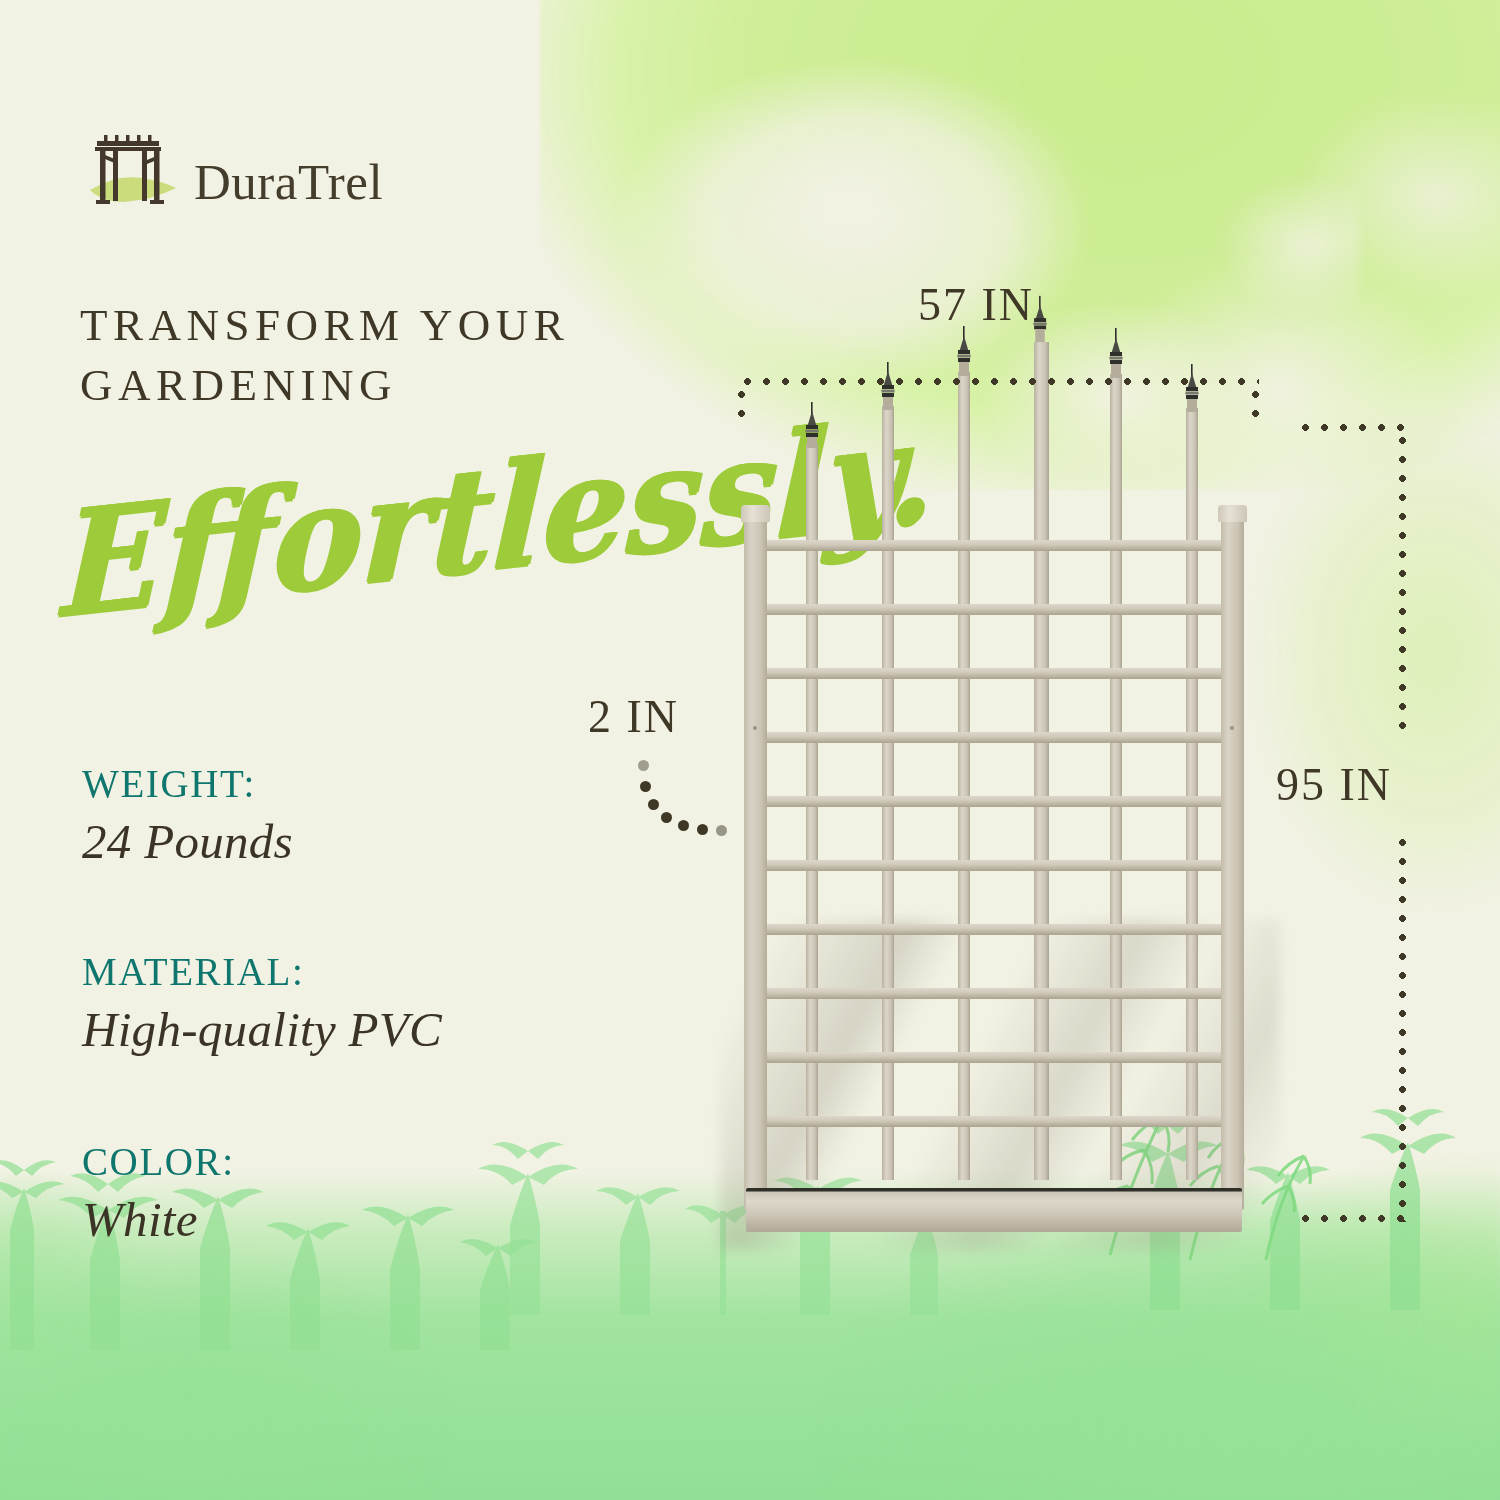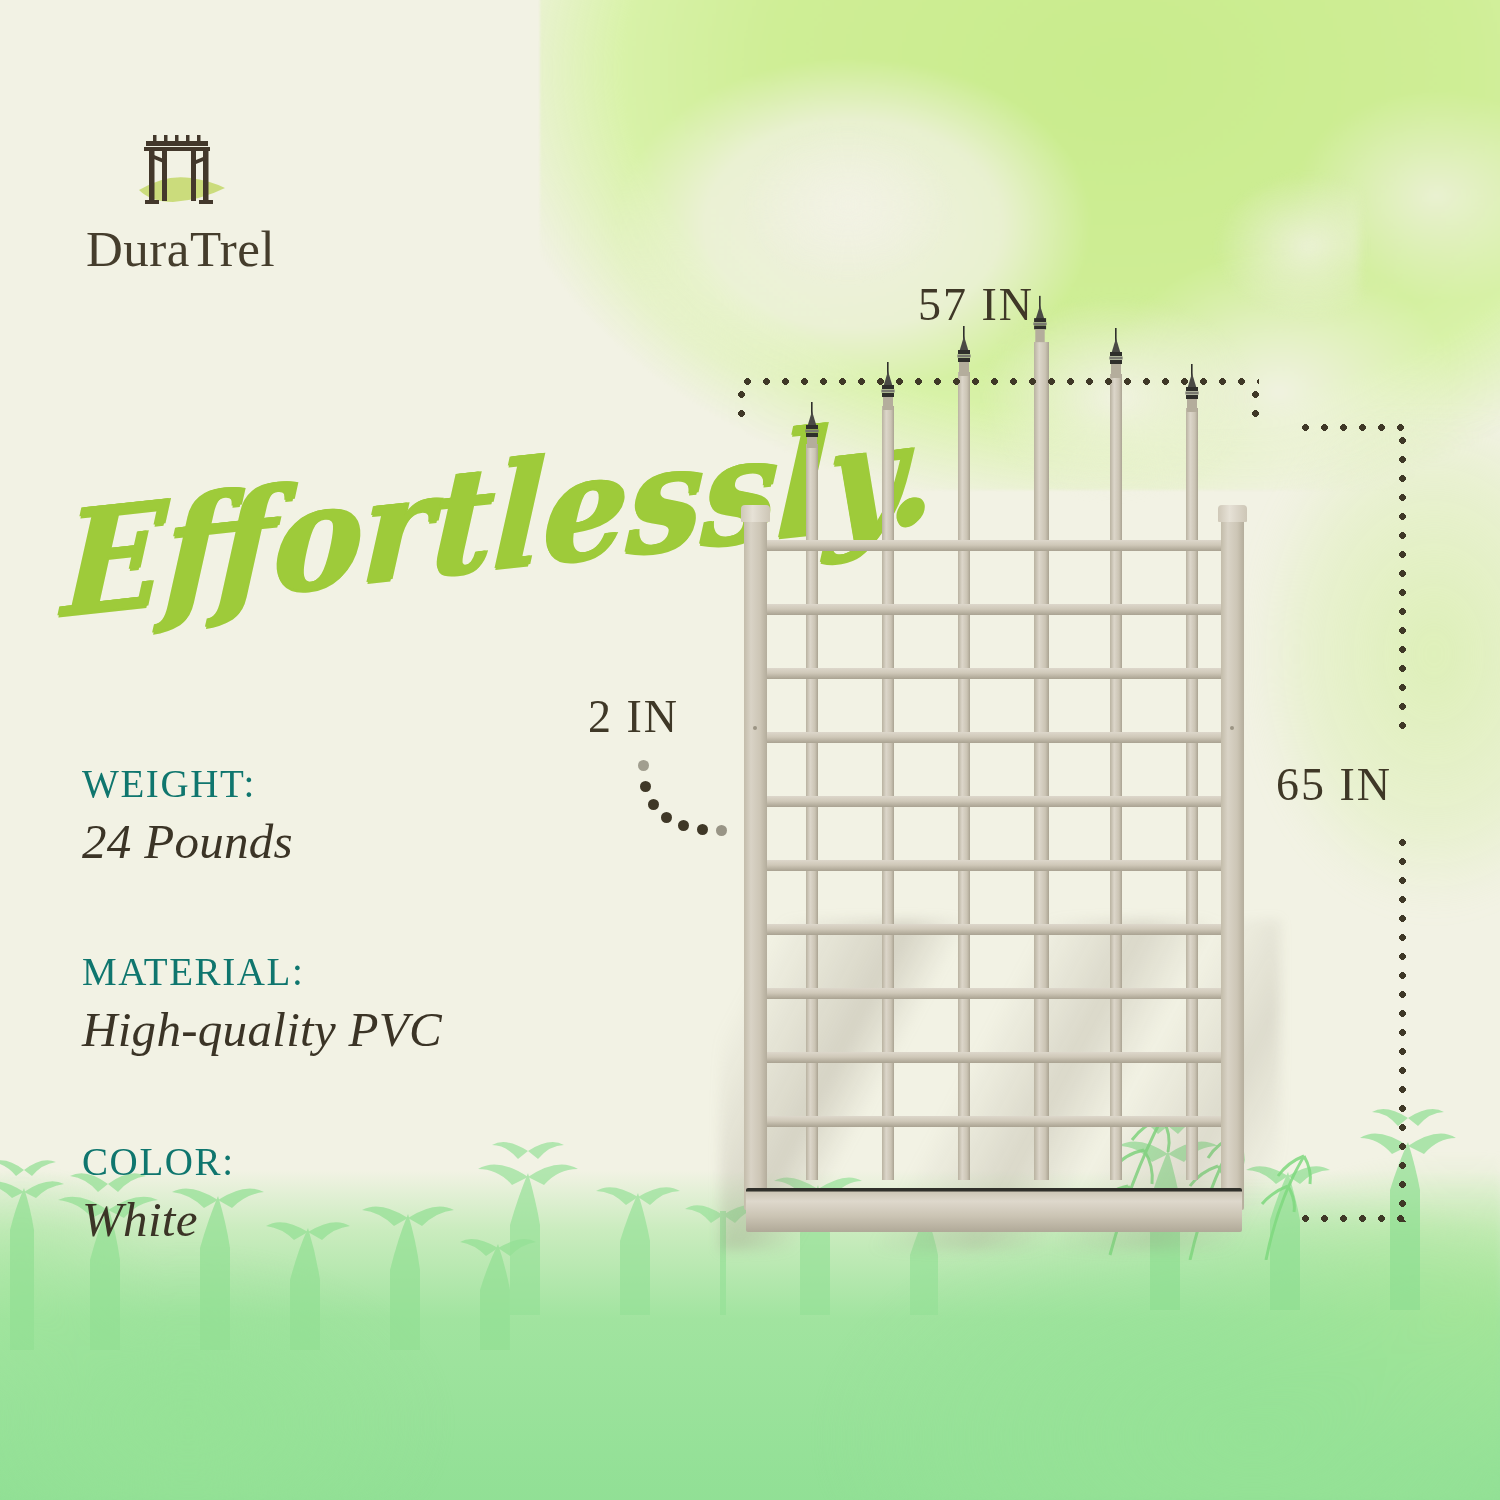--- a/index.html
+++ b/index.html
@@ -53,21 +53,21 @@
     left:-40px;bottom:0;width:760px;height:390px;
     background:
       radial-gradient(ellipse 330px 220px at 30% 80%, rgba(150,226,150,.8) 0%, rgba(150,226,150,0) 80%),
       radial-gradient(ellipse 180px 150px at 8% 45%, rgba(160,229,155,.55) 0%, rgba(160,229,155,0) 78%);
     filter:blur(4px);
   }
   .sprig{position:absolute;pointer-events:none;}
   .sprig svg{display:block;}
 
   
-  #logo{position:absolute;left:86px;top:122px;display:flex;align-items:center;gap:16px;flex-direction:column;}
+  #logo{position:absolute;left:86px;top:122px;display:flex;align-items:flex-end;gap:16px;}
   #logo-mark{position:relative;width:92px;height:86px;}
   #logo-text{
     font-family:"Liberation Serif", serif;
     font-size:51px;color:#453d2c;letter-spacing:.5px;line-height:1;
     white-space:nowrap;
   }
 
   
   #headline{
     position:absolute;left:80px;top:296px;width:600px;
@@ -310,20 +310,24 @@
           <rect x="10" y="78" width="14" height="4"></rect>
           <rect x="64" y="78" width="14" height="4"></rect>
           <path d="M19 33 l12 5 v4 l-12 -5 z"></path>
           <path d="M73 33 l-12 5 v4 l12 -5 z"></path>
         </g>
       </svg>
     </div>
     <div id="logo-text" class="nosel">DuraTrel</div>
   </div>
 
+  <div id="headline" class="nosel">
+    <div>TRANSFORM YOUR</div>
+    <div>GARDENING</div>
+  </div>
 
   <div id="script-wrap">
     <div id="script-word" class="nosel">Effortlessly.</div>
   </div>
 
   <div class="spec" id="spec-weight">
     <div class="spec-label nosel">WEIGHT:</div>
     <div class="spec-value nosel">24 Pounds</div>
   </div>
 
@@ -447,16 +451,16 @@
     <div class="arcdot" style="left:638px;top:760px;opacity:.45;"></div>
     <div class="arcdot" style="left:640px;top:781px;"></div>
     <div class="arcdot" style="left:648px;top:799px;"></div>
     <div class="arcdot" style="left:661px;top:812px;"></div>
     <div class="arcdot" style="left:678px;top:820px;"></div>
     <div class="arcdot" style="left:697px;top:824px;"></div>
     <div class="arcdot" style="left:716px;top:825px;opacity:.5;"></div>
   </div>
 
   <div class="dimlabel nosel" id="dim-width-label">57 IN</div>
-  <div class="dimlabel nosel" id="dim-height-label">65 IN</div>
+  <div class="dimlabel nosel" id="dim-height-label">95 IN</div>
   <div class="dimlabel nosel" id="dim-depth-label">2 IN</div>
 
 </div>
 
 </body></html>

